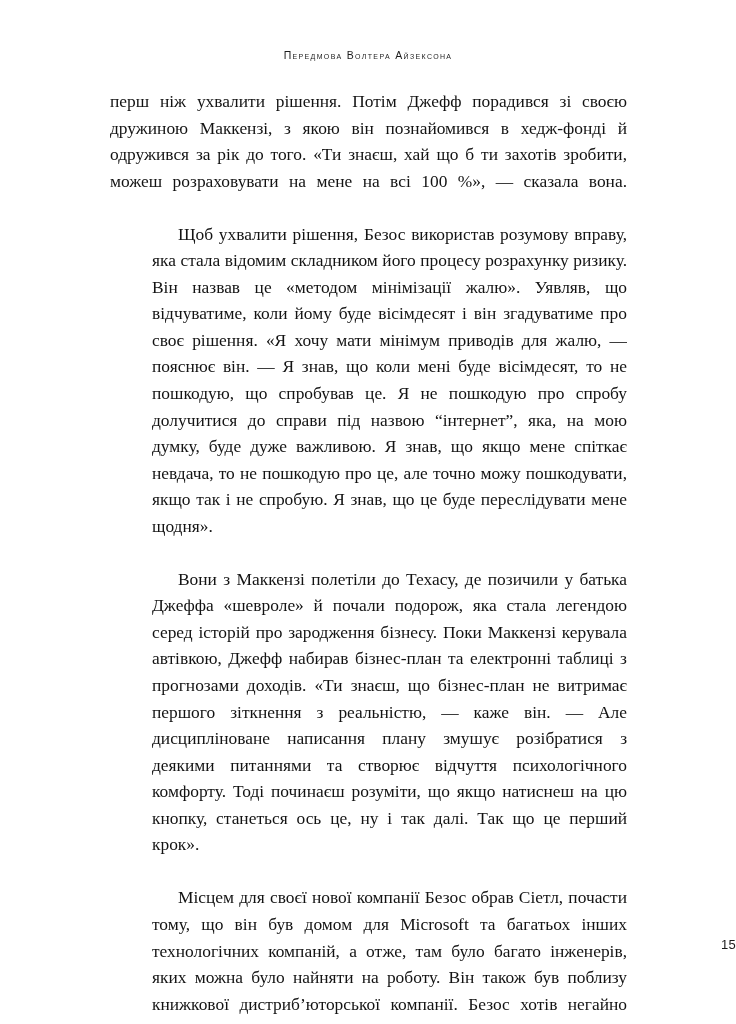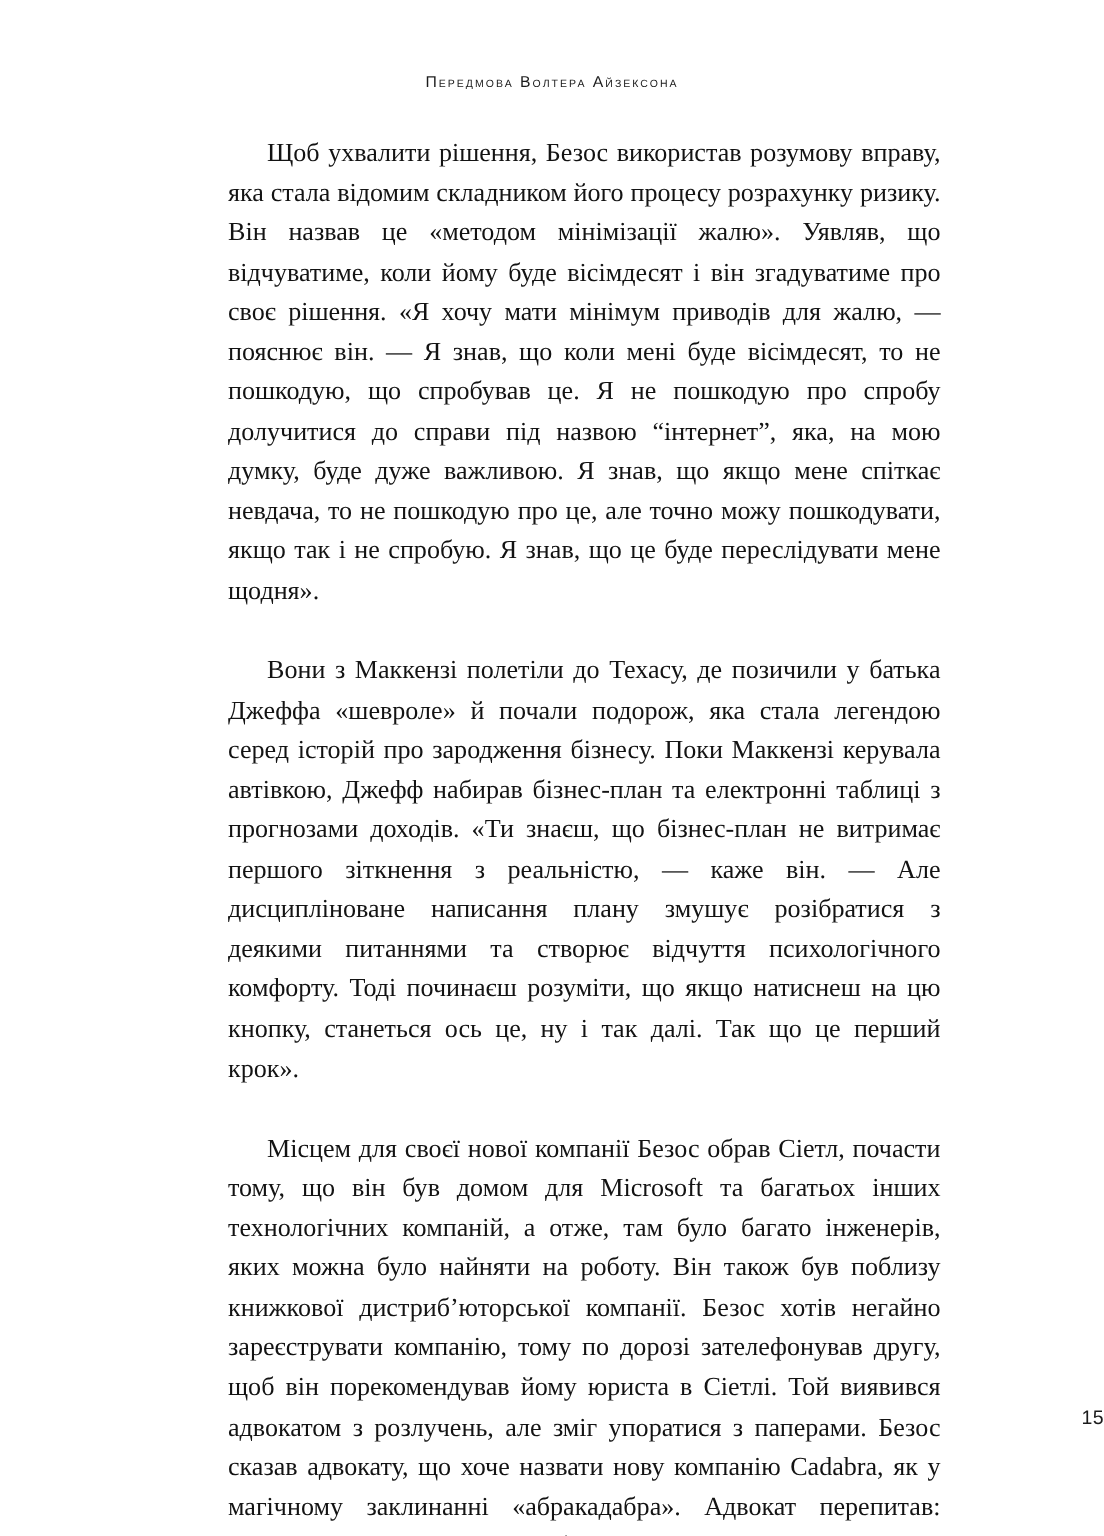--- a/index.html
+++ b/index.html
@@ -86,20 +86,21 @@
 </style>
 </head>
 <body>
 
 <div class="page">
 
   <div class="running-head">Передмова Волтера Айзексона</div>
 
   <div class="textblock">
 
+    <p class="para">перш ніж ухвалити рішення. Потім Джефф порадився зі своєю дружиною Маккензі, з якою він познайомився в хедж-фонді й одружився за рік до того. «Ти знаєш, хай що б ти захотів зробити, можеш розраховувати на мене на всі 100 %», — сказала вона.</p>
 
     <p class="para indent">Щоб ухвалити рішення, Безос використав розумову вправу, яка стала відомим складником його процесу розрахунку ризику. Він назвав це «методом мінімізації жалю». Уявляв, що відчуватиме, коли йому буде вісімдесят і він згадуватиме про своє рішення. «Я хочу мати мінімум приводів для жалю, — пояснює він. — Я знав, що коли мені буде вісімдесят, то не пошкодую, що спробував це. Я не пошкодую про спробу долучитися до справи під назвою “інтернет”, яка, на мою думку, буде дуже важливою. Я знав, що якщо мене спіткає невдача, то не пошкодую про це, але точно можу пошкодувати, якщо так і не спробую. Я знав, що це буде переслідувати мене щодня».</p>
 
     <p class="para indent">Вони з Маккензі полетіли до Техасу, де позичили у батька Джеффа «шевроле» й почали подорож, яка стала легендою серед історій про зародження бізнесу. Поки Маккензі керувала автівкою, Джефф набирав бізнес-план та електронні таблиці з прогнозами доходів. «Ти знаєш, що бізнес-план не витримає першого зіткнення з реальністю, — каже він. — Але дисципліноване написання плану змушує розібратися з деякими питаннями та створює відчуття психологічного комфорту. Тоді починаєш розуміти, що якщо натиснеш на цю кнопку, станеться ось це, ну і так далі. Так що це перший крок».</p>
 
     <p class="para indent">Місцем для своєї нової компанії Безос обрав Сіетл, почасти тому, що він був домом для Microsoft та багатьох інших технологічних компаній, а отже, там було багато інженерів, яких можна було найняти на роботу. Він також був поблизу книжкової дистриб’юторської компанії. Безос хотів негайно зареєструвати компанію, тому по дорозі зателефонував другу, щоб він порекомендував йому юриста в Сіетлі. Той виявився адвокатом з розлучень, але зміг упоратися з паперами. Безос сказав адвокату, що хоче назвати нову компанію Cadabra, як у магічному заклинанні «абракадабра». Адвокат перепитав: «Cadaver? Труп?». Безос вибухнув своїм фірмовим сміхом і зрозумів, що потрібно придумати кращу назву. Зрештою він вирішив назвати магазин, який сподівався зробити найбільшим на Землі, на честь найдовшої на планеті річки.</p>
 
   </div>
 
   <div class="folio">15</div>

